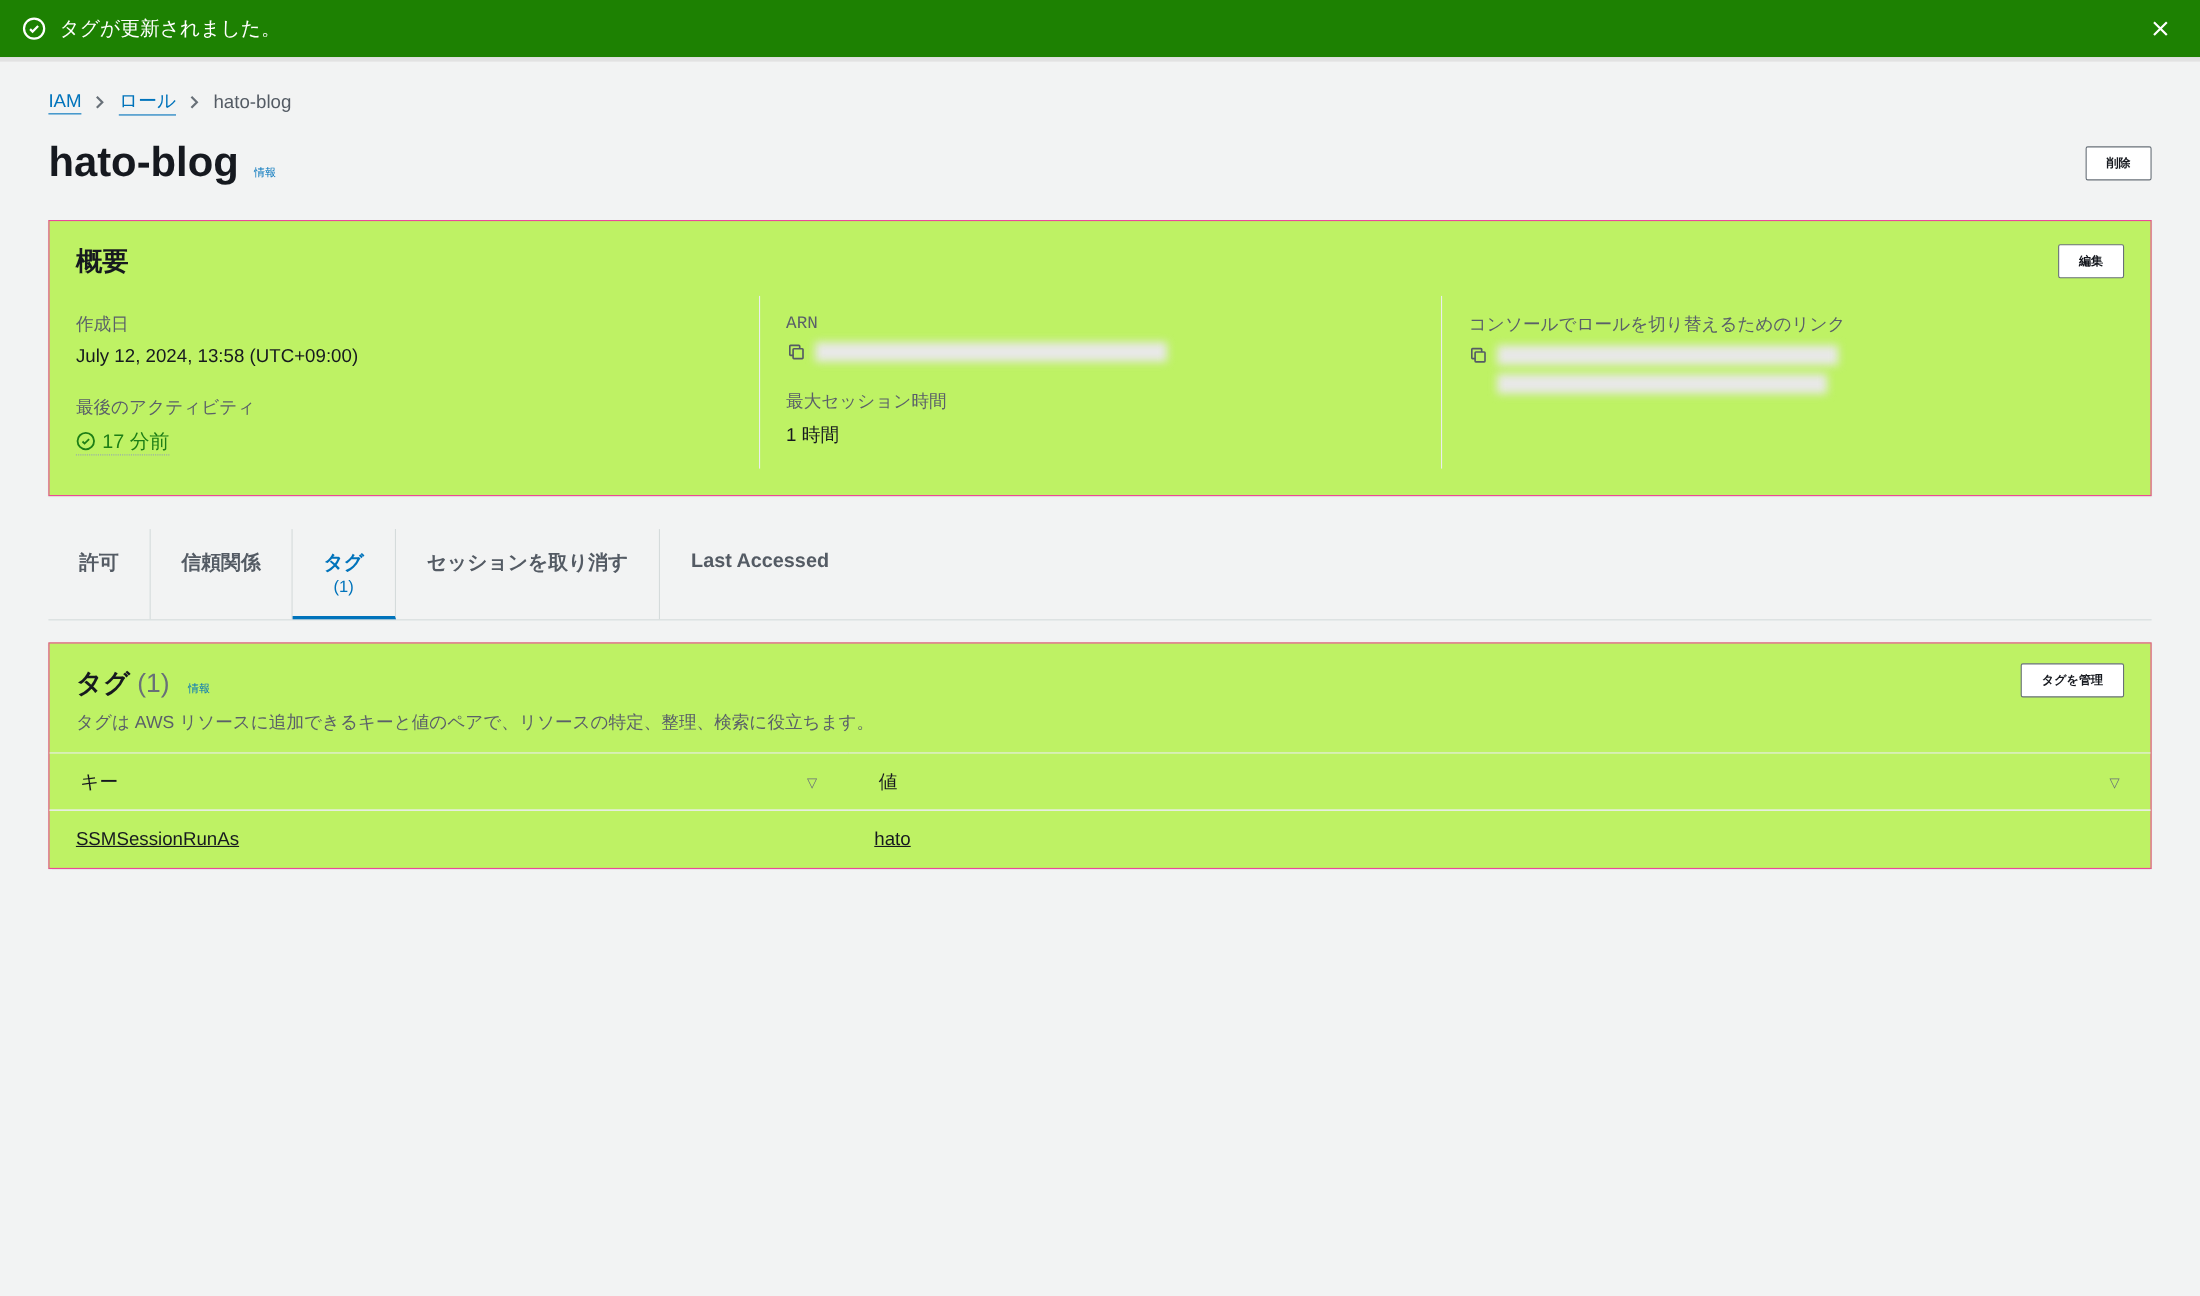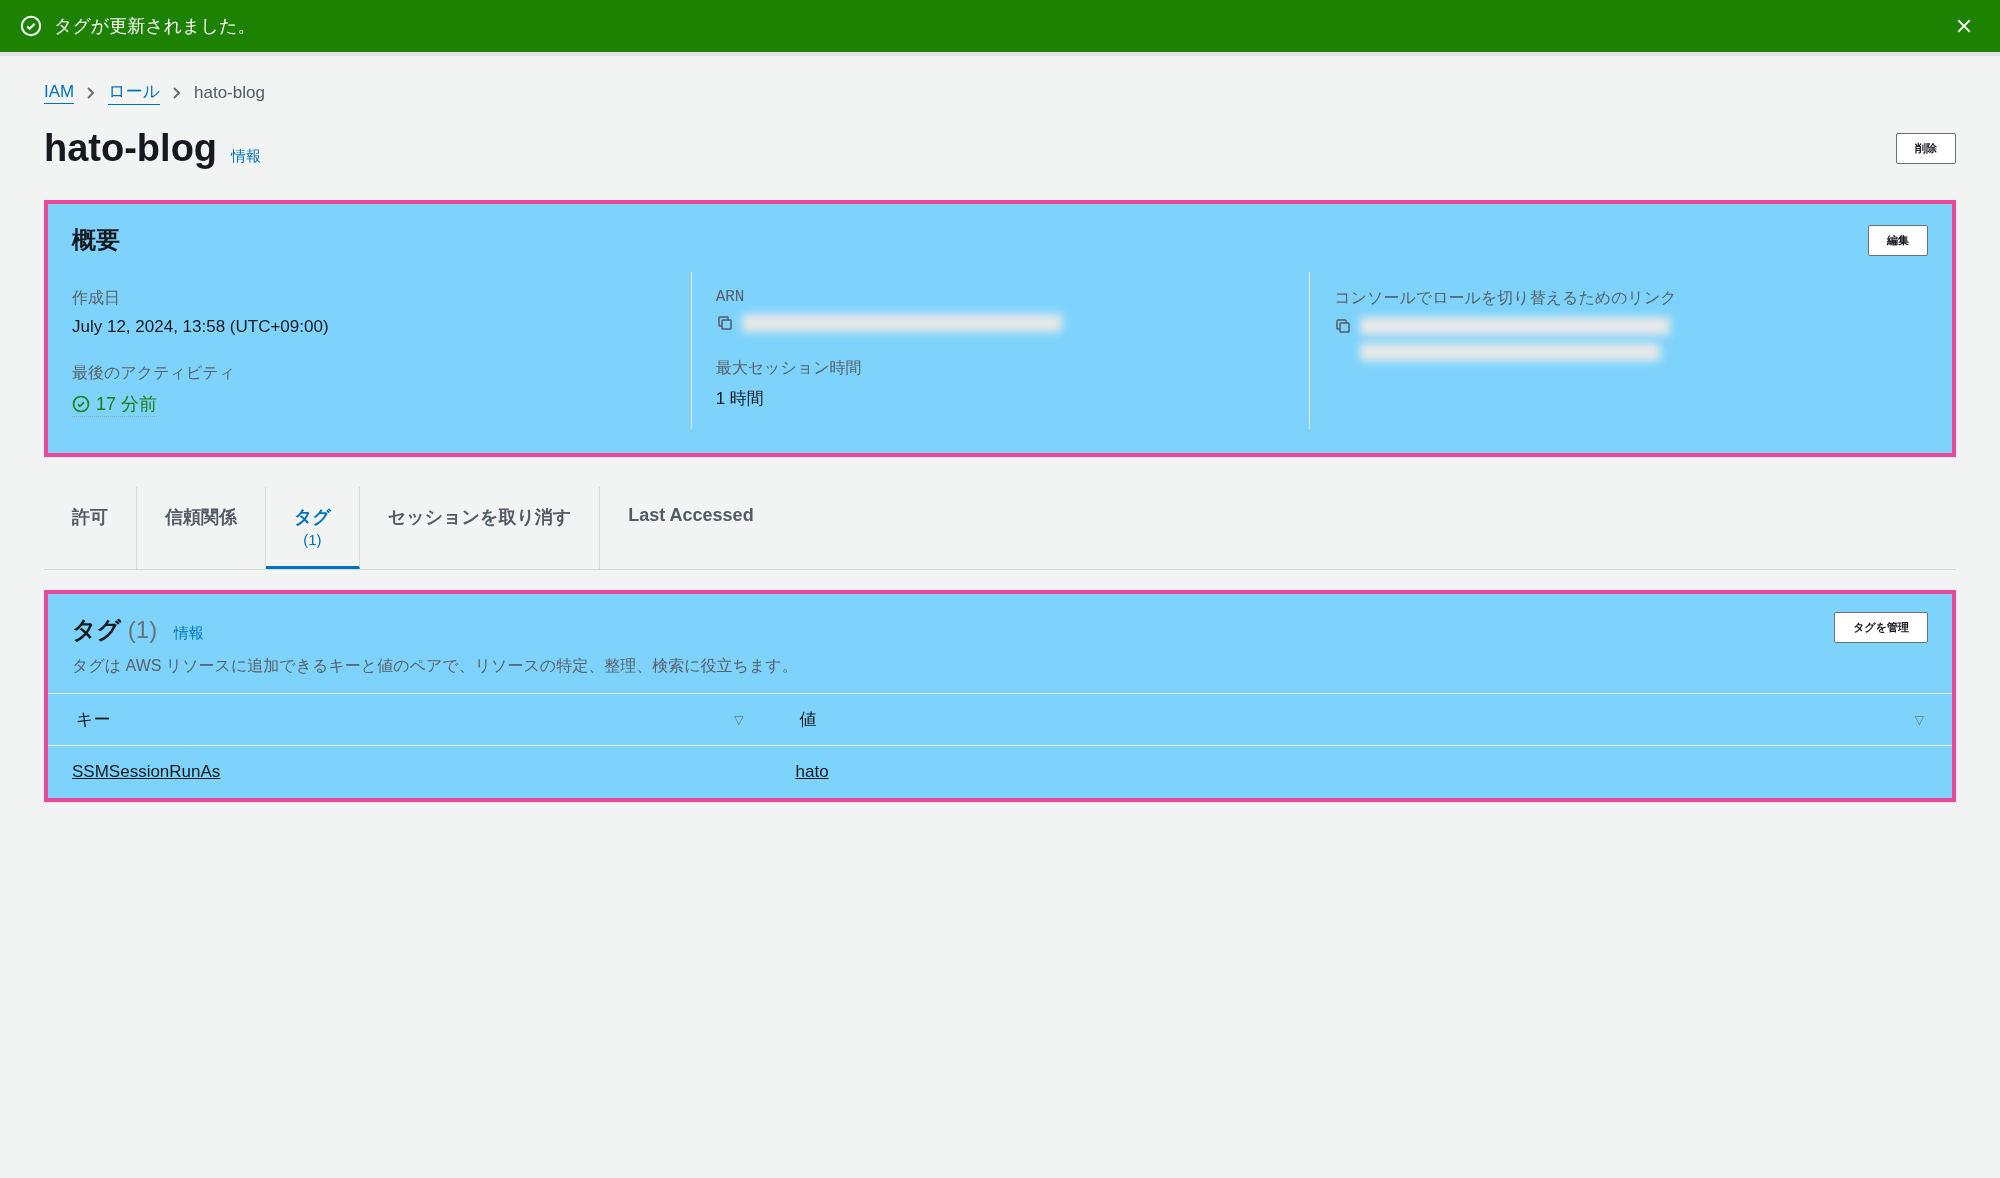--- a/index.html
+++ b/index.html
@@ -57,37 +57,37 @@
       margin-bottom: 30px;
     }
     .title-row h1 {
       font-size: 38px;
       font-weight: 700;
       color: #16191f;
       display: inline;
     }
     .info-link {
       color: #0073bb;
-      font-size: 15px;
+      font-size: 10px;
       margin-left: 10px;
       cursor: pointer;
     }
     .btn {
       background: #fff;
       border: 1px solid #687078;
       padding: 7px 18px;
       font-size: 11px;
       font-weight: 700;
       color: #16191f;
       cursor: pointer;
       border-radius: 2px;
     }
     .panel {
-      background: #7dd3fc;
-      border: 4px solid #ec4899;
+      background: #bef264;
+      border: 1px solid #ec4899;
       box-shadow: 0 1px 1px rgba(0,0,0,0.05);
       margin-bottom: 30px;
     }
     .panel-header {
       display: flex;
       align-items: center;
       justify-content: space-between;
       padding: 20px 24px 16px;
     }
     .panel-header h2 {

